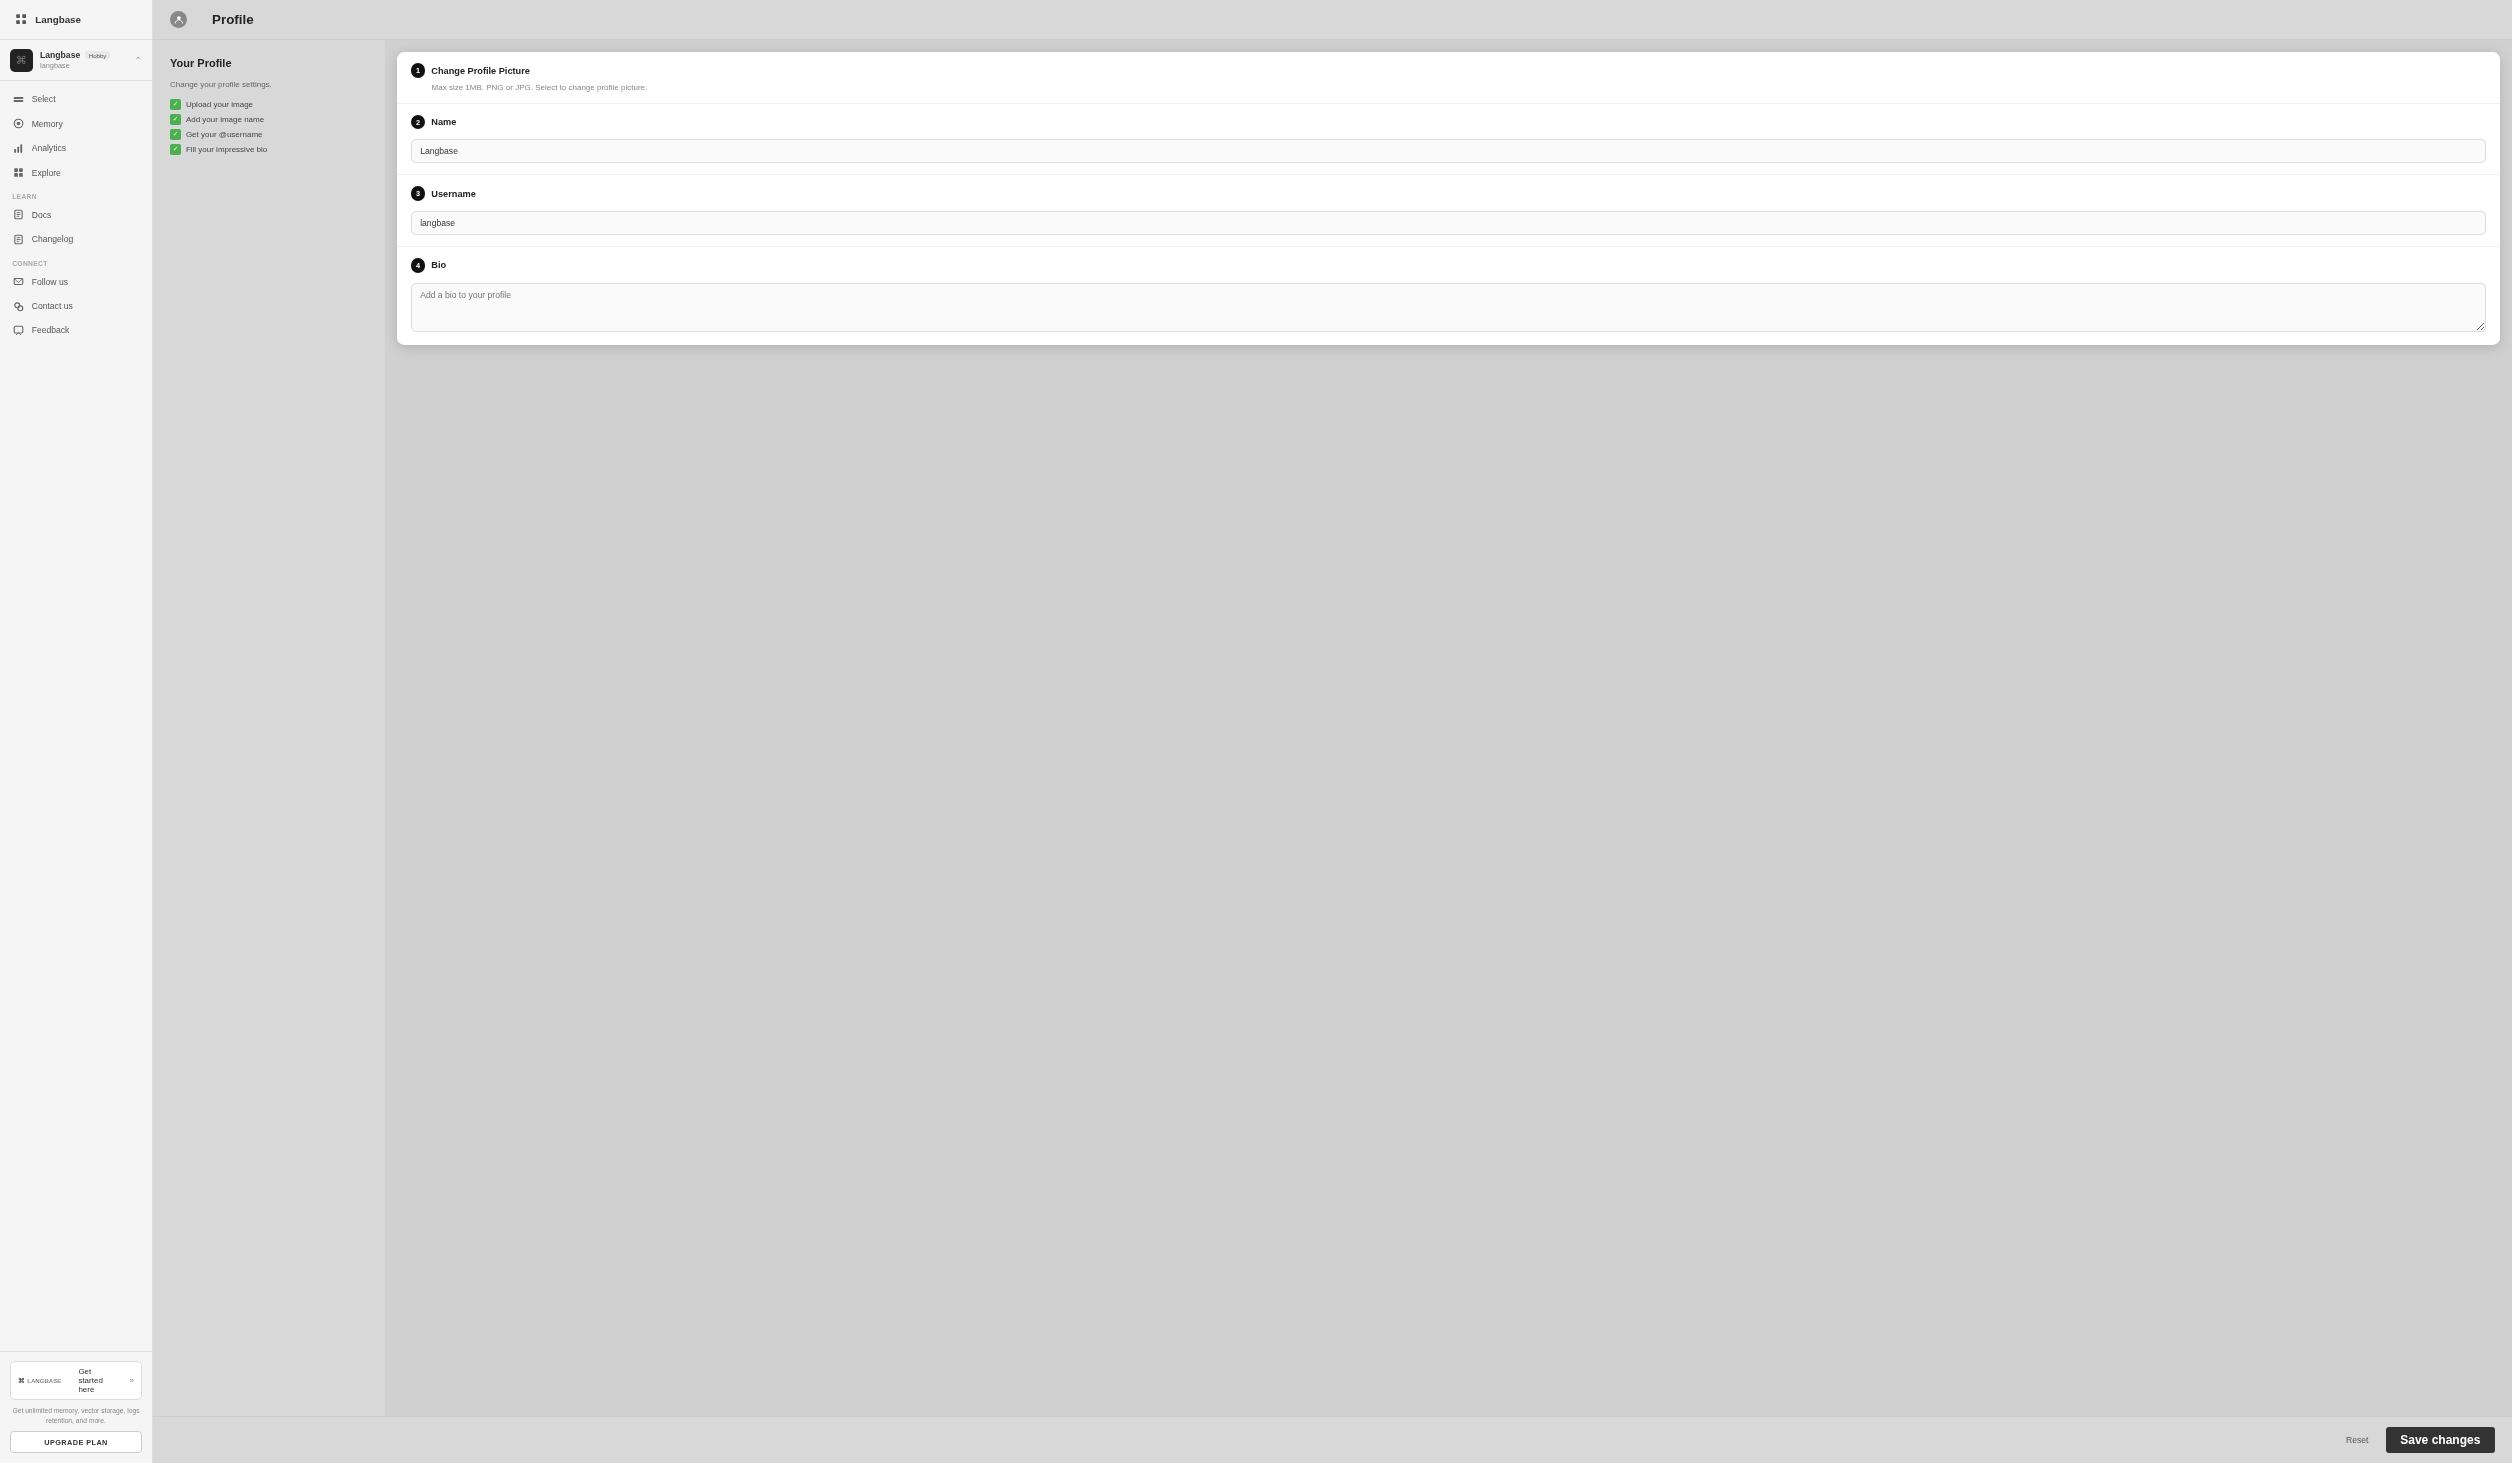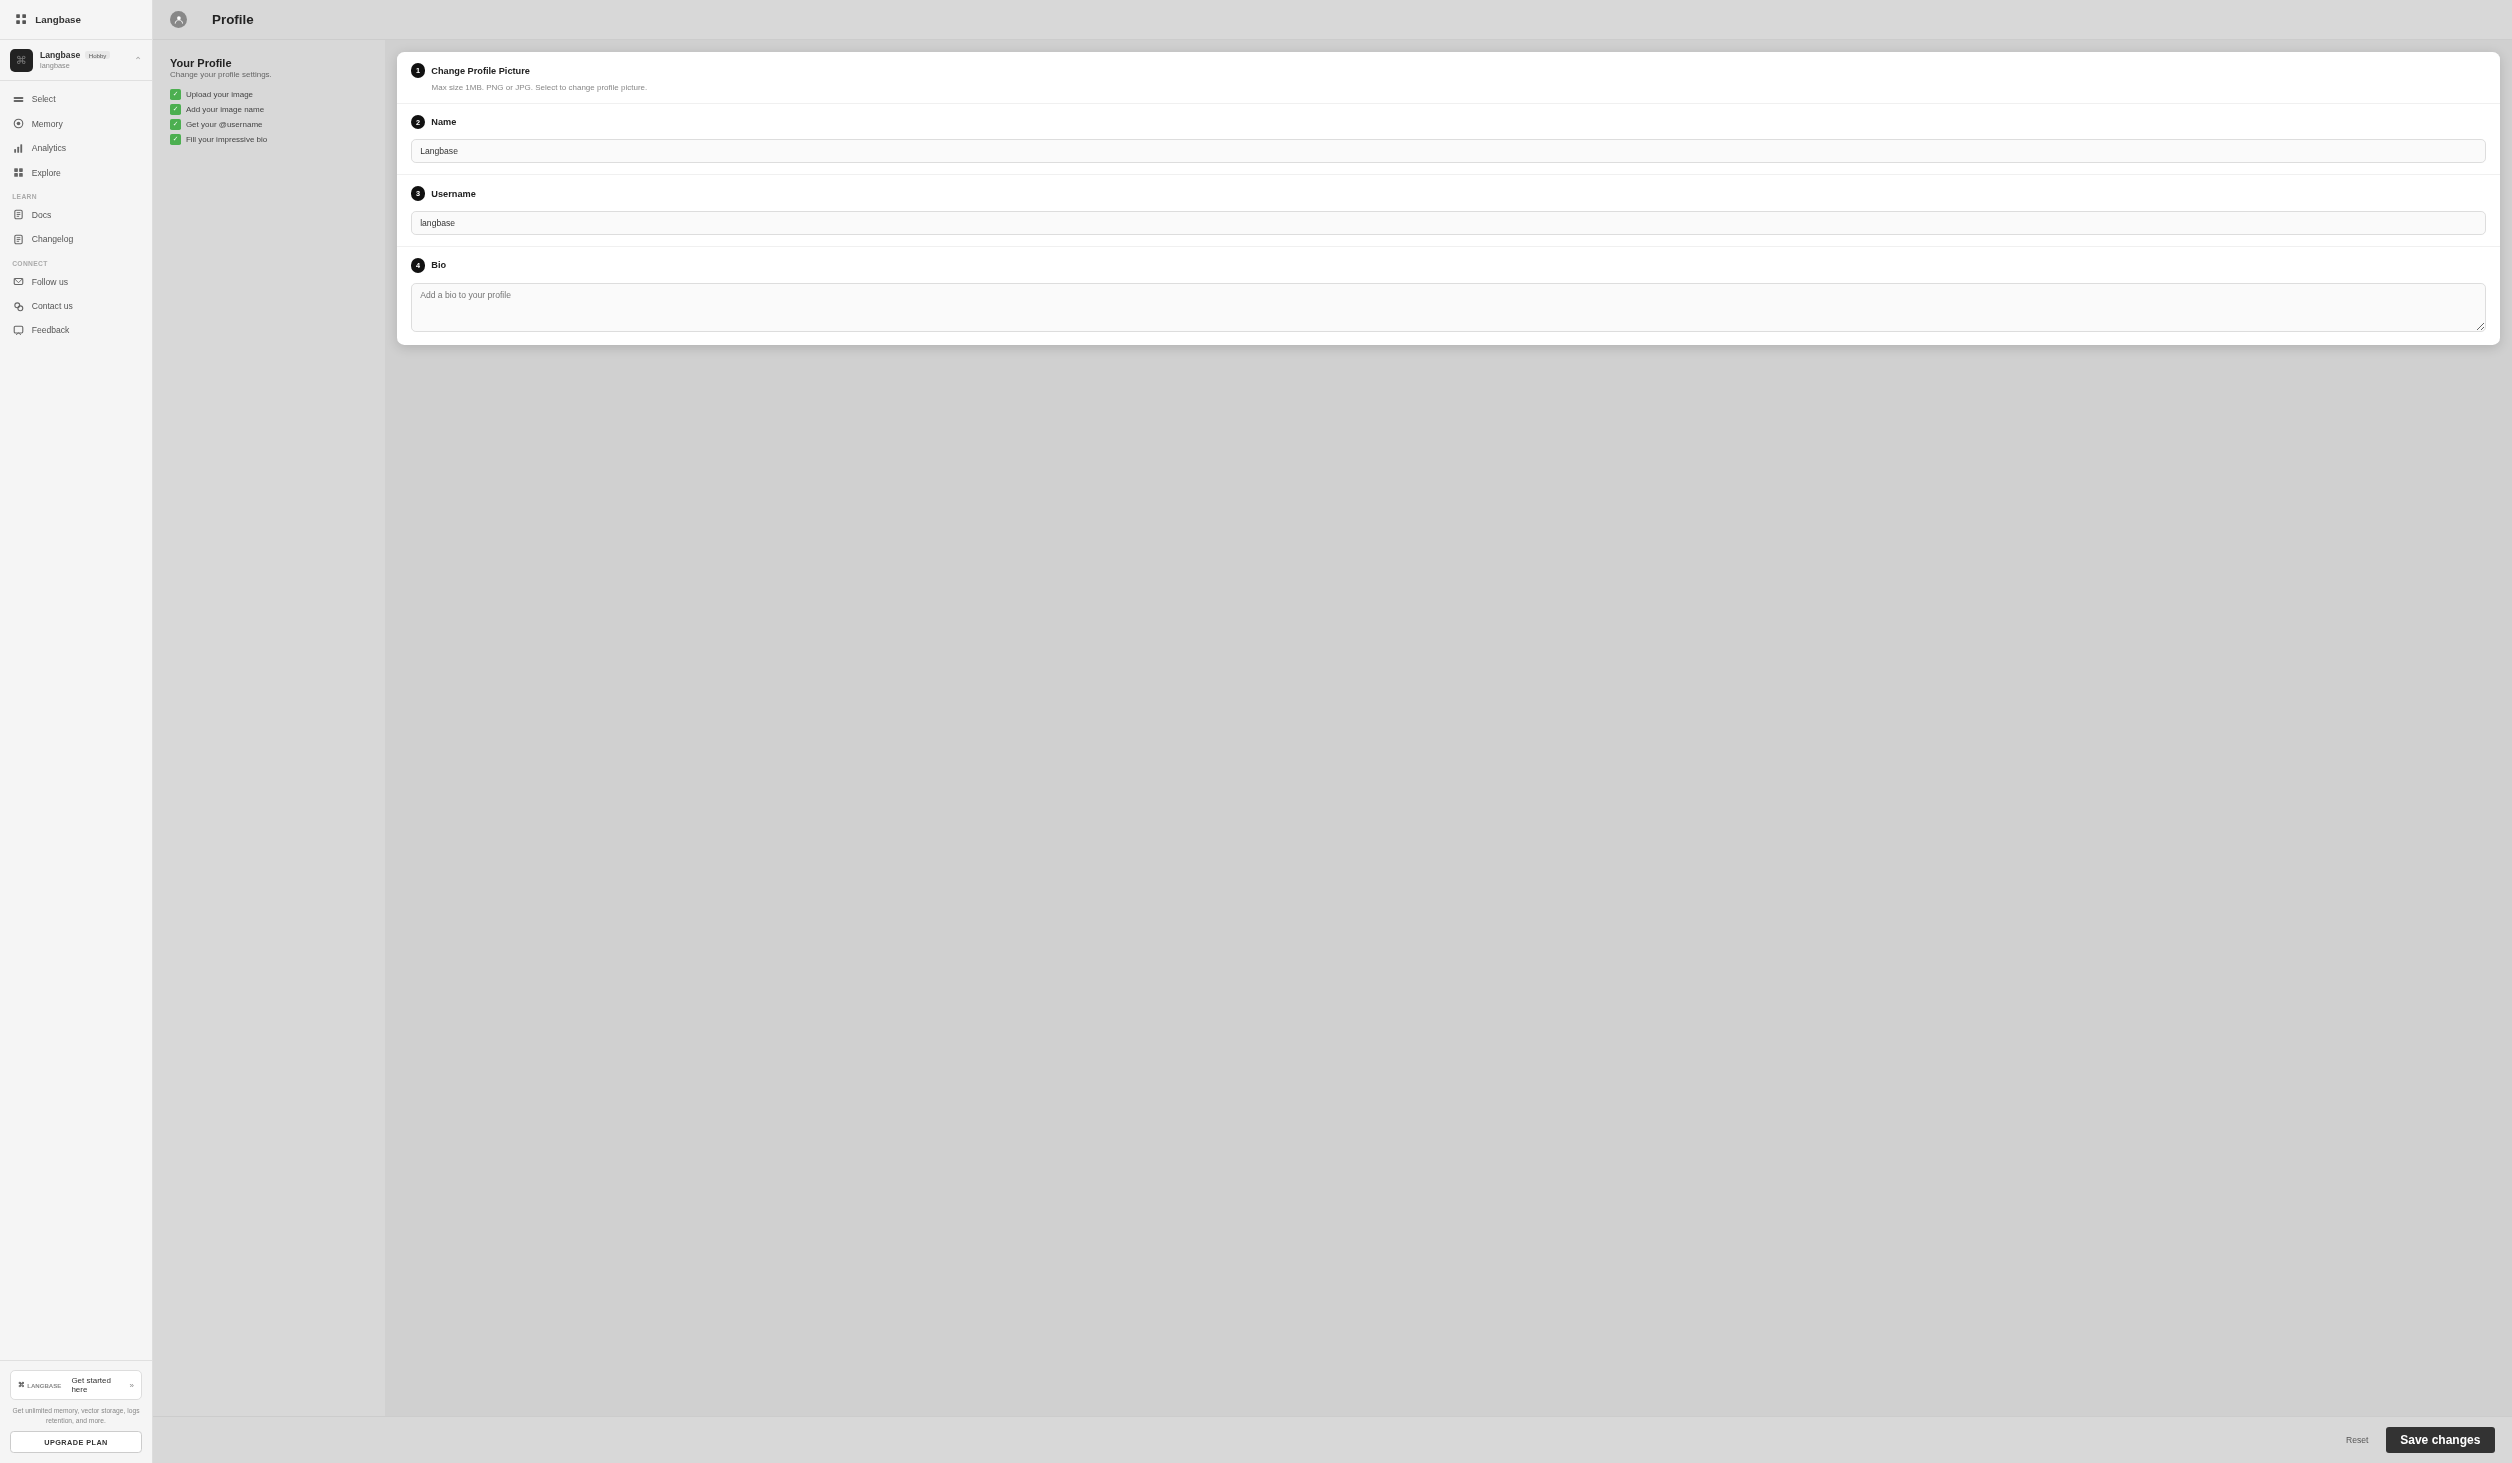--- a/index.html
+++ b/index.html
@@ -148,21 +148,21 @@
       border-top: 0.6px solid #e0e0e0;
     }
 
     .get-started-banner {
       background: #fff;
       border: 0.6px solid #ddd;
       border-radius: 4.9px;
       padding: 4.9px 7.3px;
       display: flex;
       align-items: center;
-      gap: 10px;
+      gap: 17px;
       cursor: pointer;
       margin-bottom: 6.1px;
     }
 
     .get-started-logo {
       font-size: 8px;
       color: #555;
       font-weight: 600;
       display: flex;
       align-items: center;
@@ -251,21 +251,21 @@
       width: 232px;
       min-width: 171px;
       padding: 17px 17px;
       background: #d8d8d8;
     }
 
     .profile-section-title {
       font-size: 11px;
       font-weight: 700;
       color: #222;
-      margin-bottom: 1px;
+      margin-bottom: 11px;
     }
 
     .profile-section-desc {
       font-size: 8px;
       color: #666;
       margin-bottom: 9.8px;
     }
 
     .checklist {
       display: flex;

